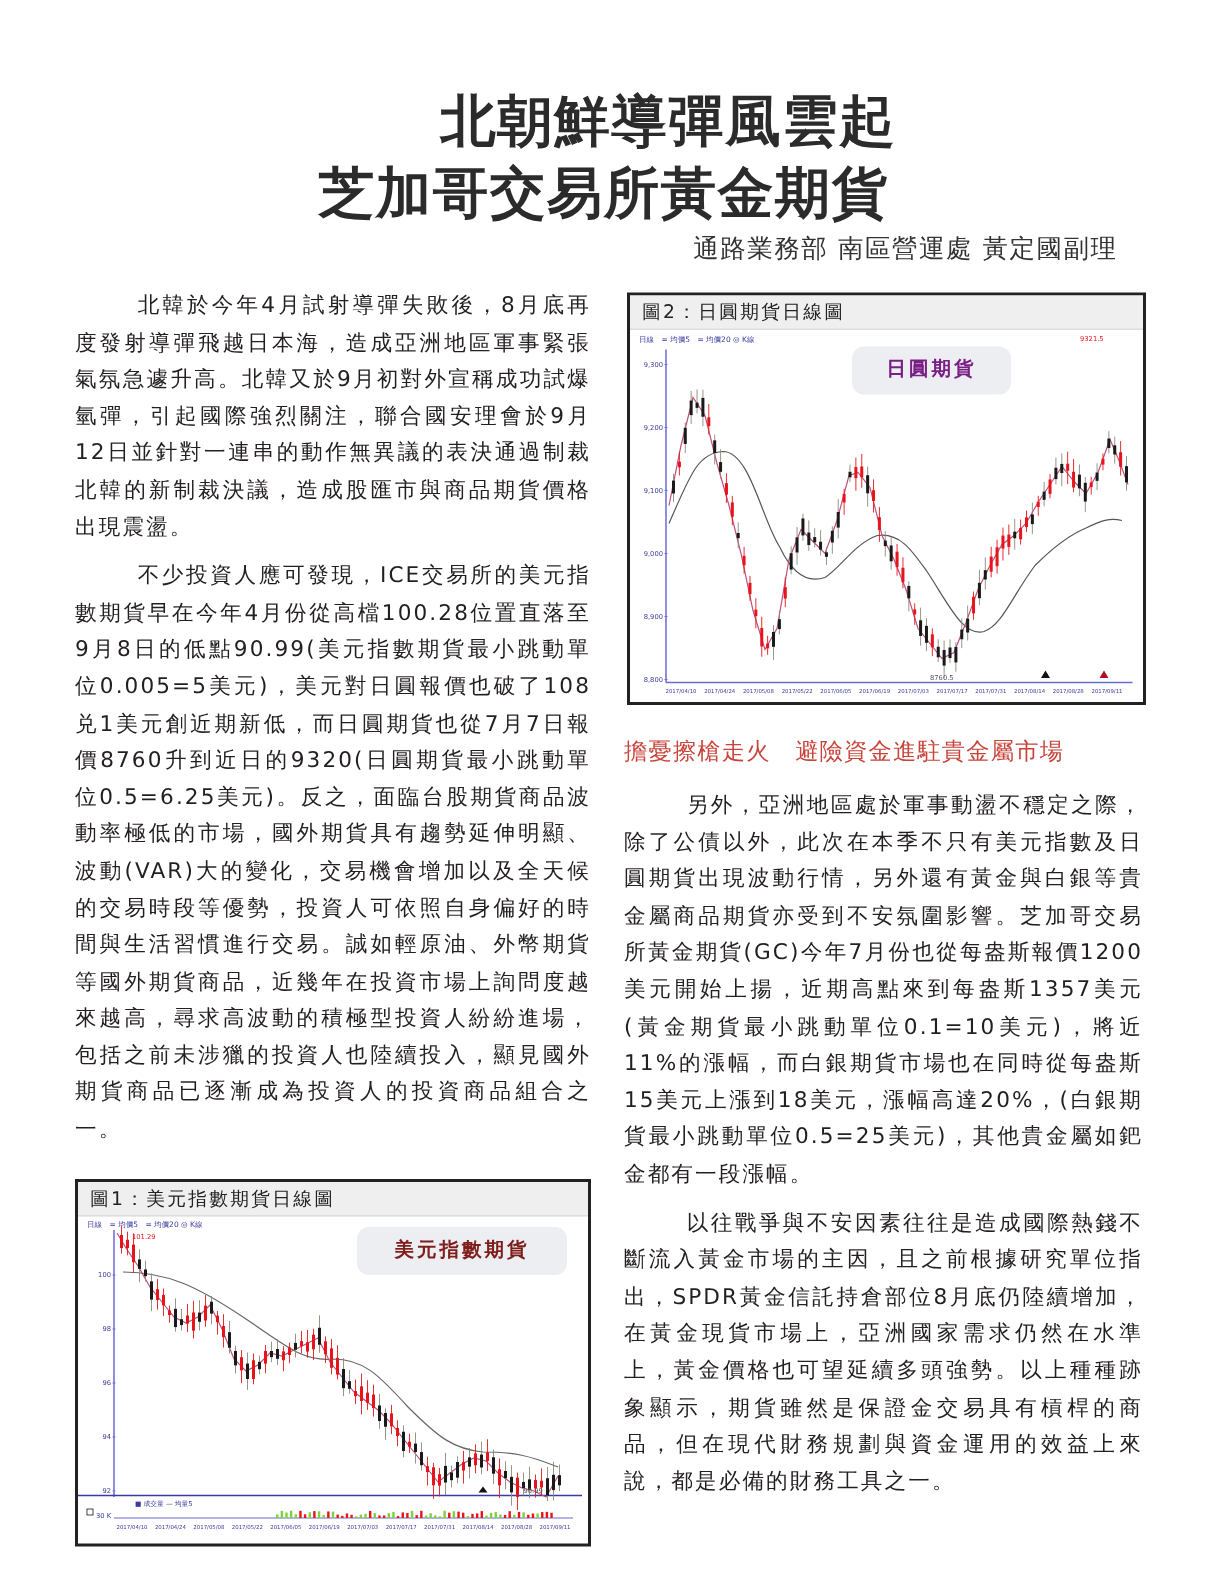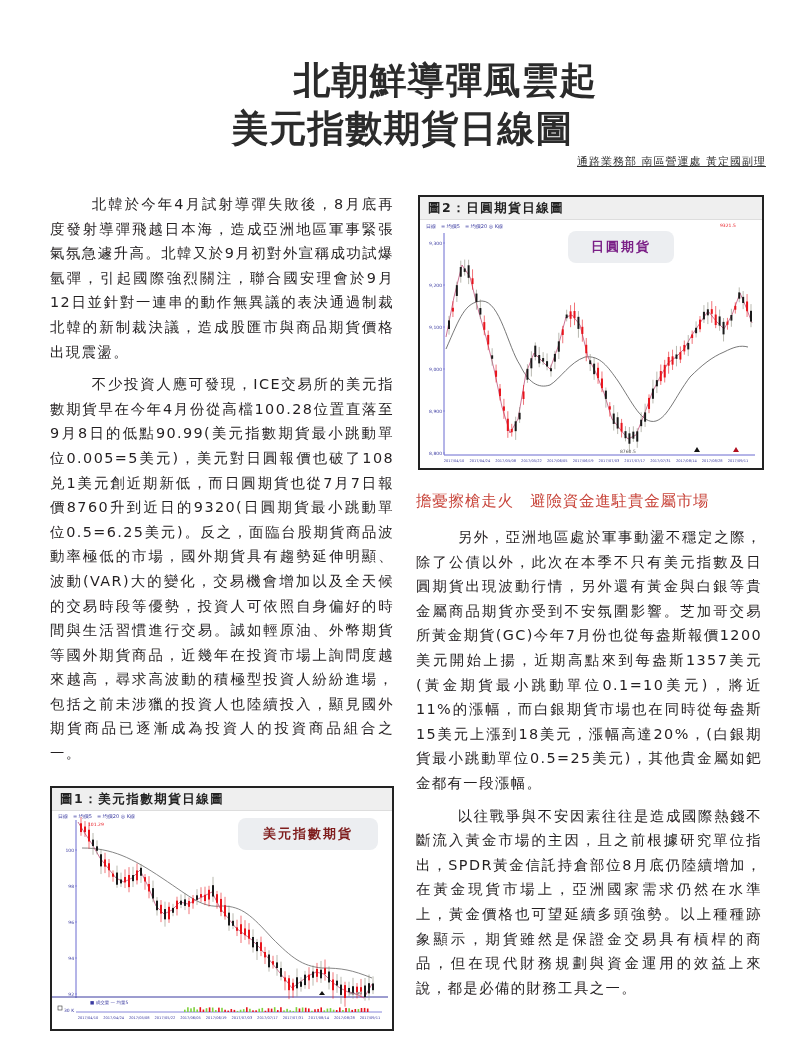--- a/index.html
+++ b/index.html
@@ -2,44 +2,44 @@
 <html><head>
 <meta charset="utf-8">
 <style>
   html, body { margin:0; padding:0; background:#ffffff; }
   body { width:805px; height:1050px; position:relative; overflow:hidden;
          font-family:"DejaVu Sans", "Liberation Sans", sans-serif; color:#231f20; }
   .title { position:absolute; left:0; width:805px; text-align:center;
            font-weight:bold; font-size:37px; color:#2b2b2b; letter-spacing:1px; line-height:44px; }
   .t1 { top:34px;margin-left:43px; }
   .t2 { top:82px; }
-  .byline { position:absolute; right:39px; top:154px; font-size:11px; color:#333; letter-spacing:1px;text-decoration:underline; }
+  .byline { position:absolute; right:60px; top:154px; font-size:17px; color:#333; letter-spacing:1px; }
   .col { position:absolute; font-size:14.4px; line-height:24.6px; letter-spacing:1.4px; color:#231f20; text-align:justify; }
   .col-left { left:50px; top:192px; width:344px; }
   .col-right { left:416px; top:489px; width:346px; }
   .subhead { color:#c0392b; font-size:15.5px; font-weight:normal; letter-spacing:0.8px; margin:0 0 6px 0; line-height:24px; color:#c8443a; }
   .para { text-indent:2.9em; margin:0 0 8px 0; }
   .para.tight { margin-bottom:0; }
   .figure { position:absolute; border:2px solid #222; background:#fff; box-sizing:border-box; }
   .fig2 { left:418px; top:195px; width:346px; height:275px; }
   .fig1 { left:50px; top:786px; width:344px; height:245px; }
-  .fig-cap { height:22px; background:#efefef; border-bottom:1px solid #ddd; font-size:12.5px; font-weight:bold;
+  .fig-cap { height:22px; background:#efefef; border-bottom:1px solid #ddd; font-size:12.5px; font-weight:normal;
              line-height:22px; padding-left:8px; letter-spacing:1.5px; color:#222; }
   .fig-legend { position:absolute; font-size:5px; color:#3a3aa0; white-space:nowrap; }
   .fig-badge { position:absolute; background:#eceef1; border-radius:8px; font-size:13px; font-weight:bold;
                letter-spacing:2px; text-align:center; }
   .fig2 .fig-badge { left:148px; top:34px; width:106px; height:32px; line-height:32px; color:#7a1f86; }
   .fig1 .fig-badge { left:186px; top:30px; width:140px; height:32px; line-height:32px; color:#7f1d1d; }
   .chart-svg { position:absolute; left:0; top:0; }
 </style>
 </head>
 <body>
 
 <h1 class="title t1">北朝鮮導彈風雲起</h1>
-<h1 class="title t2">美元指數期貨日線圖</h1>
+<h1 class="title t2">芝加哥交易所黃金期貨</h1>
 <div class="byline">通路業務部 南區營運處 黃定國副理</div>
 
 <div class="col col-left">
   <p class="para">北韓於今年4月試射導彈失敗後，8月底再度發射導彈飛越日本海，造成亞洲地區軍事緊張氣氛急遽升高。北韓又於9月初對外宣稱成功試爆氫彈，引起國際強烈關注，聯合國安理會於9月12日並針對一連串的動作無異議的表決通過制裁北韓的新制裁決議，造成股匯市與商品期貨價格出現震盪。</p>
   <p class="para tight">不少投資人應可發現，ICE交易所的美元指數期貨早在今年4月份從高檔100.28位置直落至9月8日的低點90.99(美元指數期貨最小跳動單位0.005=5美元)，美元對日圓報價也破了108兑1美元創近期新低，而日圓期貨也從7月7日報價8760升到近日的9320(日圓期貨最小跳動單位0.5=6.25美元)。反之，面臨台股期貨商品波動率極低的市場，國外期貨具有趨勢延伸明顯、波動(VAR)大的變化，交易機會增加以及全天候的交易時段等優勢，投資人可依照自身偏好的時間與生活習慣進行交易。誠如輕原油、外幣期貨等國外期貨商品，近幾年在投資市場上詢問度越來越高，尋求高波動的積極型投資人紛紛進場，包括之前未涉獵的投資人也陸續投入，顯見國外期貨商品已逐漸成為投資人的投資商品組合之一。</p>
 </div>
 
 <div class="figure fig2">
   <div class="fig-cap">圖2：日圓期貨日線圖</div>
   <div class="fig-legend" style="left:6px; top:26px;">日線　= 均價5　= 均價20 ◎ K線</div>

